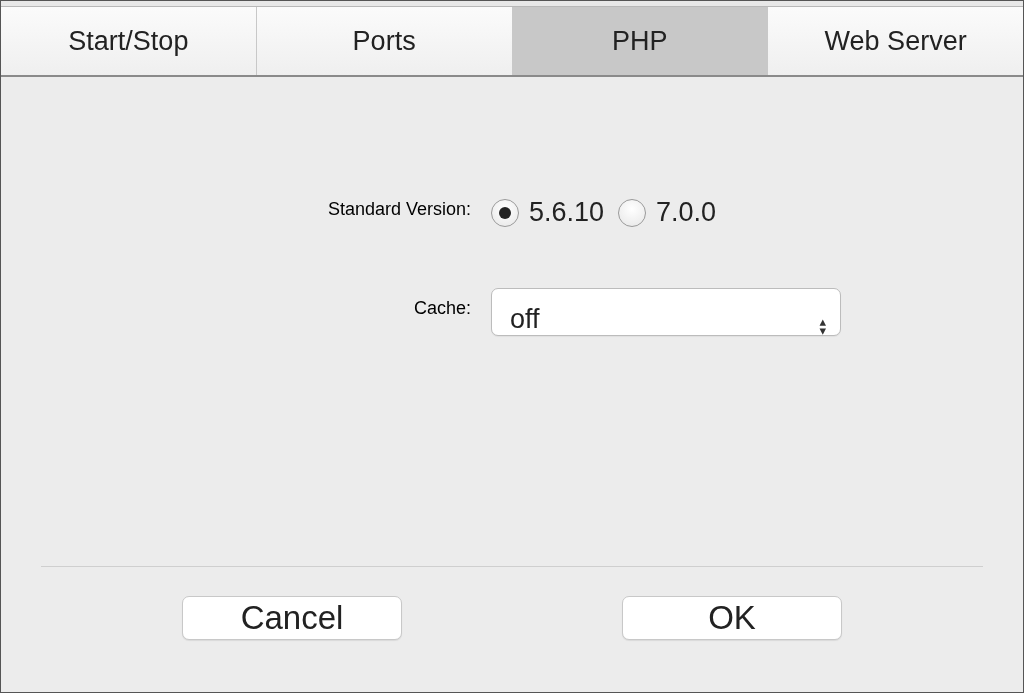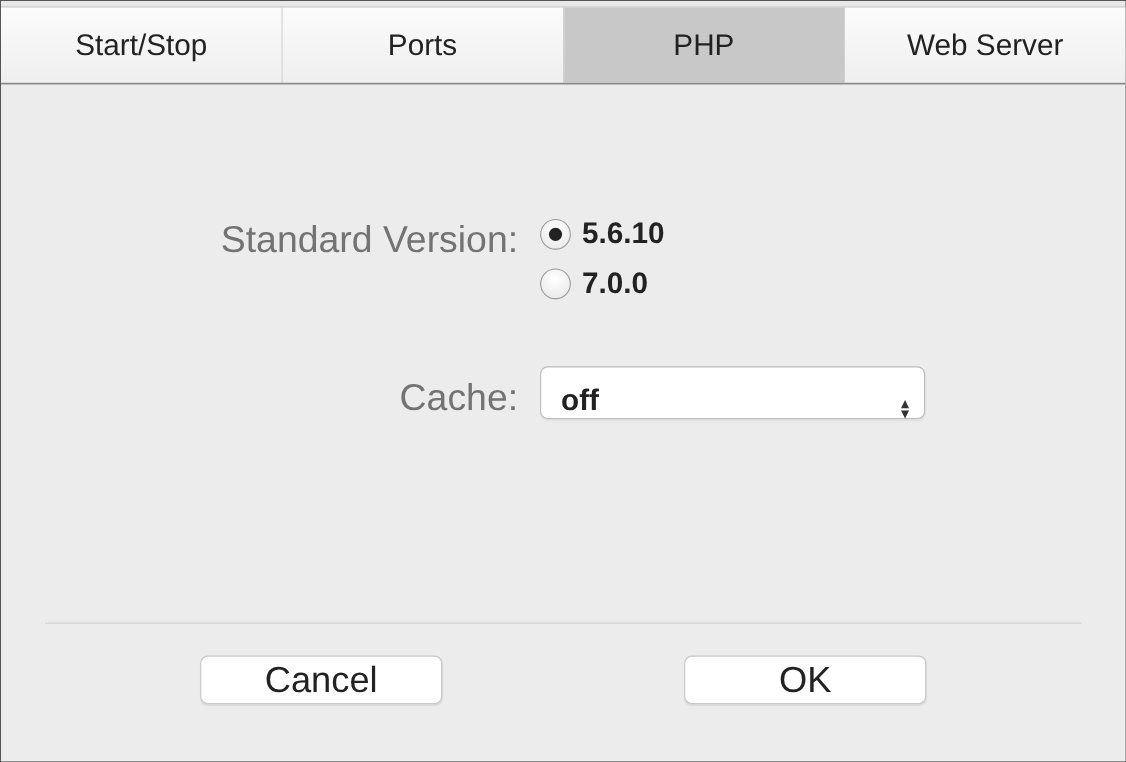--- a/index.html
+++ b/index.html
@@ -62,31 +62,30 @@
     padding: 0 60px;
   }
   .row {
     display: flex;
     align-items: flex-start;
     margin-bottom: 28px;
   }
   .label-col {
     width: 430px;
     text-align: right;
-    font-size: 34px;
-    color: #737373;
+    font-size: 18px;
+    color: #000000;
     padding-right: 20px;
     padding-top: 2px;
   }
   .control-col {
     flex: 1;
     display: flex;
-    flex-direction: column;
+    flex-direction: row;
     gap: 14px;
-    font-weight: bold;
   }
   .radio-option {
     display: flex;
     align-items: center;
     gap: 10px;
     font-size: 27px;
     color: #222;
   }
   .radio-circle {
     width: 28px;

